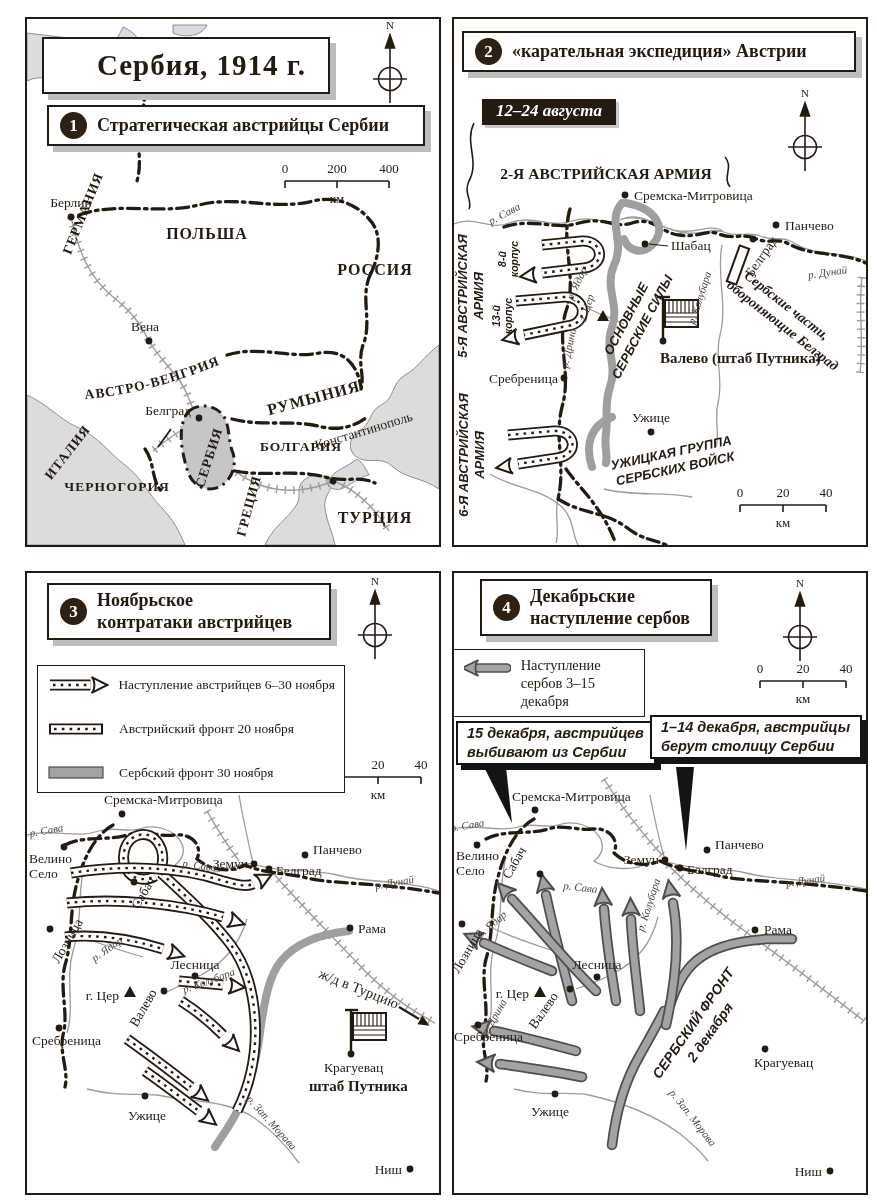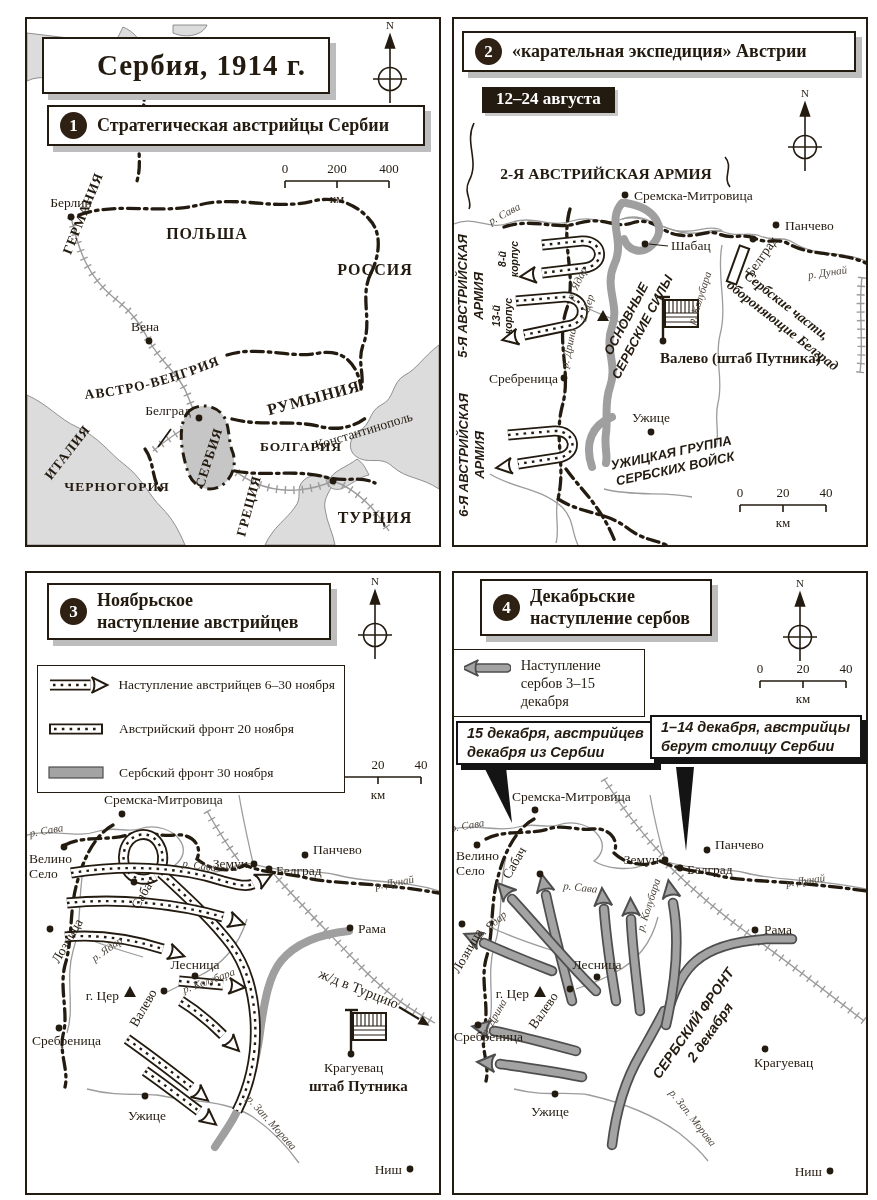--- a/index.html
+++ b/index.html
@@ -263,21 +263,21 @@
       <text class="t-scale" x="86" y="4" text-anchor="middle">40</text>
       <text class="t-scale" x="43" y="34" text-anchor="middle">км</text>
     </g>
   </svg>
   <div class="box tb" style="left:8px;top:12px;width:368px;">
     <div class="badge">2</div>
     <div class="tt">
       <div>«карательная экспедиция» Австрии</div>
     </div>
   </div>
-  <div class="datebadge" style="left:28px;top:68px;">12–24 августа</div>
+  <div class="datebadge" style="left:28px;top:80px;font-style:italic;">12–24 августа</div>
 </div>
 
 <div class="panel" id="p3">
   <svg class="map" viewBox="0 0 412 620">
     <defs>
       <path id="p3a1" d="M44,300 C95,292 150,293 196,308 C210,312 220,314 226,311"></path>
       <path id="p3a2" d="M40,330 C90,325 148,330 196,344"></path>
       <path id="p3a3" d="M38,364 C70,361 104,366 136,376"></path>
       <path id="p3a4" d="M152,408 L196,412"></path>
       <path id="p3a5" d="M154,428 C170,438 184,450 196,462"></path>
@@ -419,21 +419,21 @@
       <text class="t-scale" x="0" y="4" text-anchor="middle">0</text>
       <text class="t-scale" x="43" y="4" text-anchor="middle">20</text>
       <text class="t-scale" x="86" y="4" text-anchor="middle">40</text>
       <text class="t-scale" x="43" y="34" text-anchor="middle">км</text>
     </g>
   </svg>
   <div class="box tb" style="left:20px;top:10px;width:258px;">
     <div class="badge">3</div>
     <div class="tt">
       <div>Ноябрьское</div>
-      <div>наступление австрийцев</div>
+      <div>контратаки австрийцев</div>
     </div>
   </div>
   <div class="legend" style="left:10px;top:92px;width:288px;gap:24px;">
     <div class="lrow">
       <svg width="64" height="20" viewBox="0 0 64 20">
           <path class="da-o" d="M3,10 H44"></path>
           <path class="da-w" d="M3,10 H44"></path>
           <path class="da-d" d="M6,10 H42"></path>
           <use href="#openhead" transform="translate(47,10)"></use>
         </svg>
@@ -616,19 +616,19 @@
         <path class="ga-i" d="M48,12 H16"></path>
         <use href="#grayhead" transform="translate(13,12) rotate(180)"></use>
       </svg>
     <span>
       <span style="display:block">Наступление</span>
       <span style="display:block">сербов 3–15 декабря</span>
     </span>
   </div>
   <div class="callout" style="left:2px;top:148px;width:178px;">
     <div>15 декабря, австрийцев</div>
-    <div>декабря из Сербии</div>
+    <div>выбивают из Сербии</div>
   </div>
   <div class="callout" style="left:196px;top:142px;width:190px;">
     <div>1–14 декабря, австрийцы</div>
     <div>берут столицу Сербии</div>
   </div>
 </div>
 
 </body></html>

